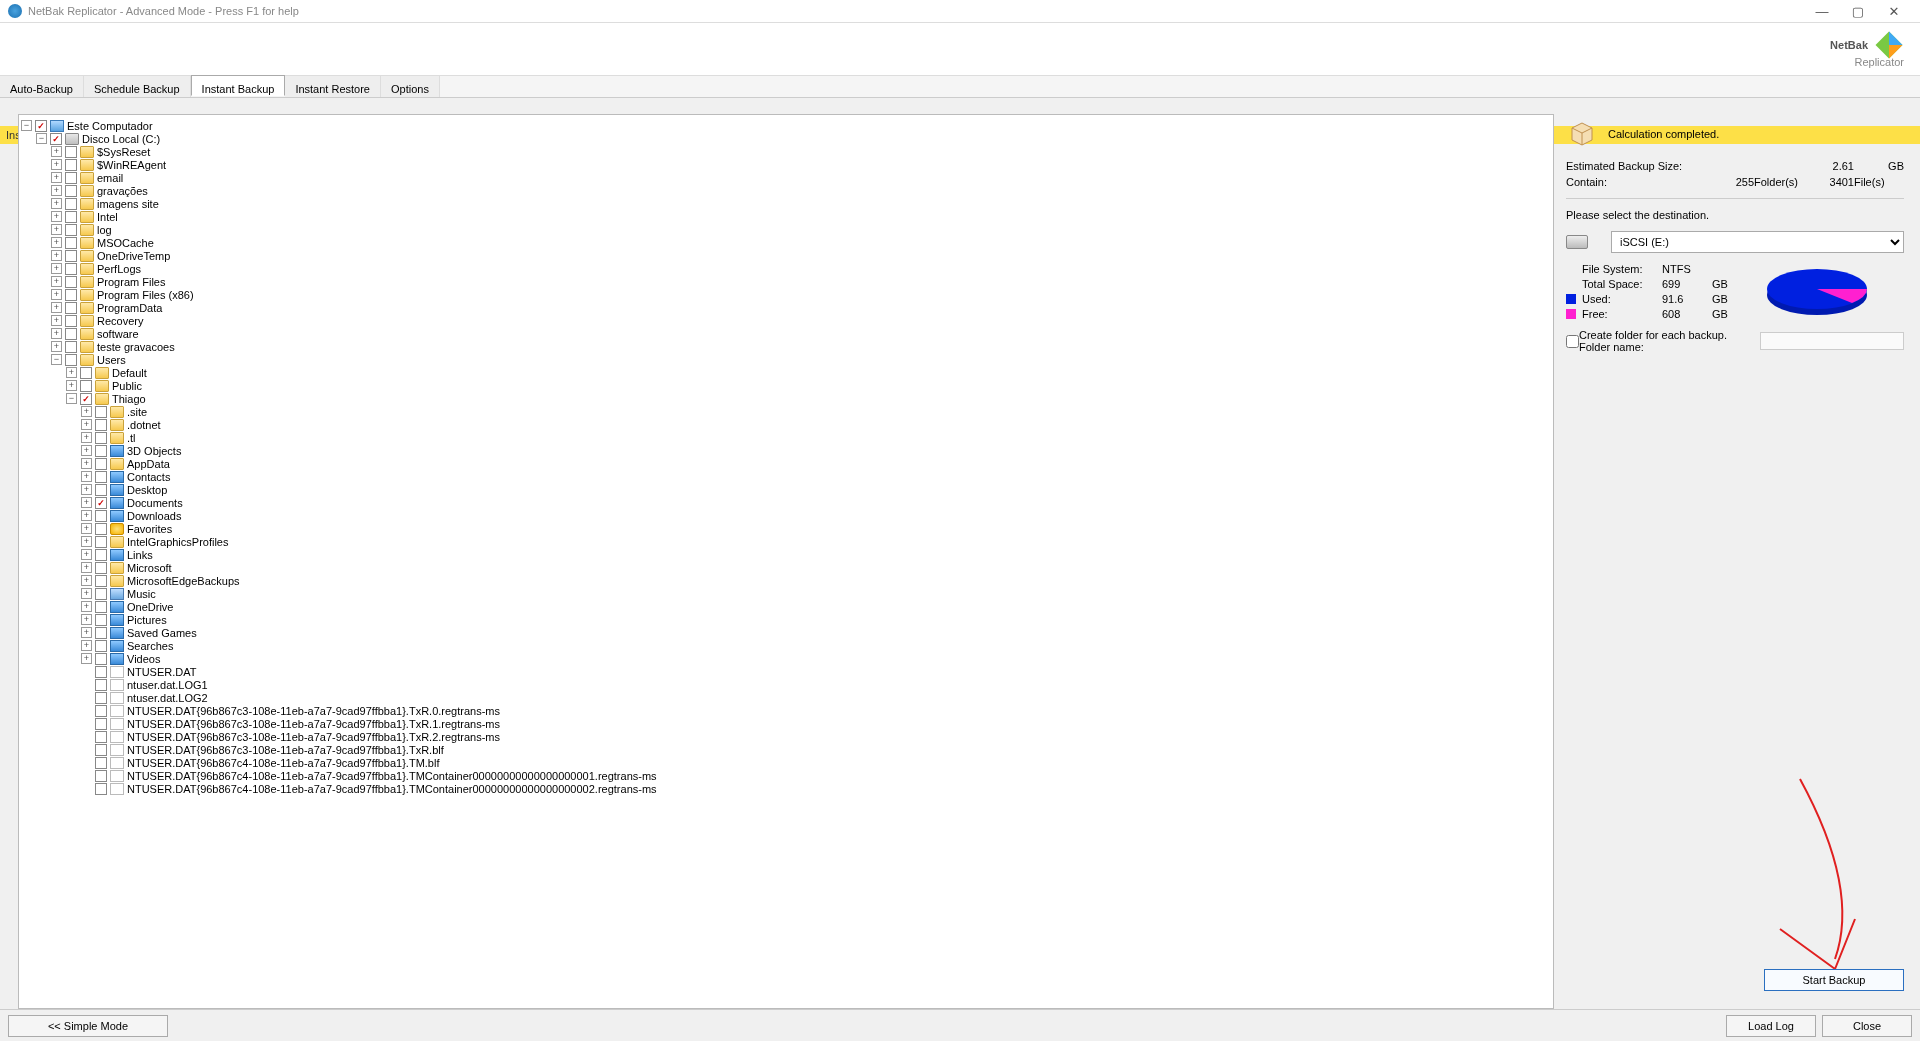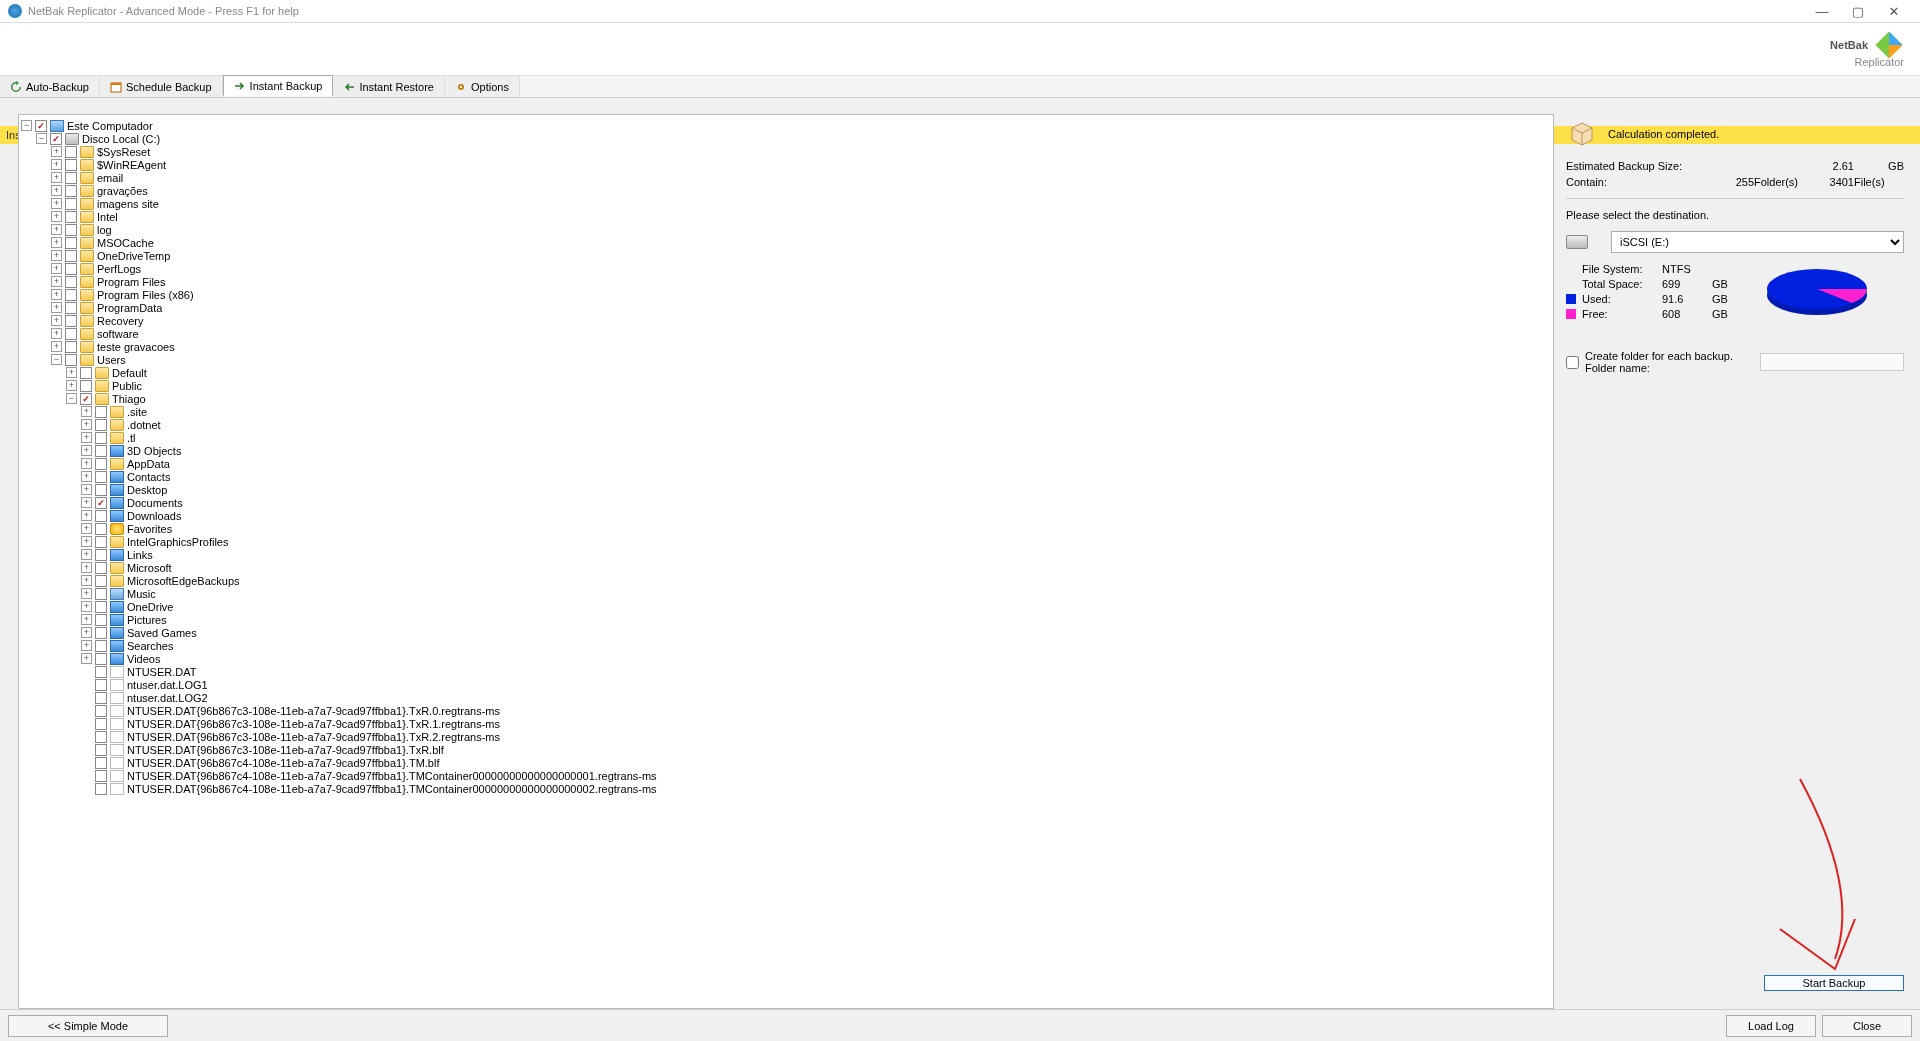--- a/index.html
+++ b/index.html
@@ -10,21 +10,21 @@
 .titlebar .spacer { flex: 1; }
 .titlebar .winbtn { width: 36px; height: 20px; display: flex; align-items: center; justify-content: center; color: #555; font-size: 13px; cursor: default; }
 
 .logo-row { height: 54px; background: #fff; border-top: 1px solid #ddd; border-bottom: 1px solid #ddd; display: flex; justify-content: flex-end; align-items: center; padding-right: 16px; }
 .logo { font-size: 20px; color: #555; font-weight: 300; display: flex; align-items: center; gap: 6px; }
 .logo b { font-weight: 600; }
 .logo-sub { font-size: 11px; color: #888; display: block; text-align: right; margin-top: -4px; }
 .logo-diamond { width: 30px; height: 30px; }
 
 .toolbar { height: 22px; background: #f5f5f5; display: flex; border-bottom: 1px solid #ccc; }
-.tab { padding: 3px 10px; display: flex; align-items: center; gap: 4px; border-right: 1px solid #ddd; cursor: default; background: #eee; }
+.tab { padding: 3px 10px; display: flex; align-items: center; gap: 4px; border-right: 1px solid #ddd; cursor: default; background: #eee; flex-direction: column; }
 .tab.active { background: #fff; border: 1px solid #aaa; border-bottom: 1px solid #fff; position: relative; top: -1px; }
 .tab-icon { width: 12px; height: 12px; }
 
 .subtitle { padding: 3px 6px; color: #333; background: #fde047; margin-top: 28px; }
 
 .main-area { display: flex; position: absolute; top: 114px; bottom: 32px; left: 0; right: 0; }
 .tree-panel { flex: 1; margin: 0 6px 0 18px; background: #fff; border: 1px solid #bbb; overflow-y: scroll; position: relative; }
 .tree { padding: 4px 2px; }
 .node { display: flex; align-items: center; height: 13px; white-space: nowrap; }
 .expander { width: 11px; height: 11px; border: 1px solid #9a9a9a; display: inline-flex; align-items: center; justify-content: center; font-size: 9px; line-height: 1; color: #555; margin-right: 3px; background: #fff; cursor: default; }
@@ -49,24 +49,24 @@
 .sep { border-top: 1px solid #ccc; margin: 4px 0; }
 .dest-select { display: flex; align-items: center; gap: 23px; margin: 4px 0; }
 .dest-select select { flex: 1; height: 22px; border: 1px solid #aaa; background: #fff; font-size: 11px; padding: 0 4px; }
 .drive-icon { width: 22px; height: 14px; background: linear-gradient(#eee,#bbb); border: 1px solid #888; border-radius: 2px; }
 .disk-info { display: grid; grid-template-columns: 16px 80px 50px 30px; row-gap: 3px; align-items: center; font-size: 11px; }
 .sq { width: 10px; height: 10px; }
 .sq.blue { background: #0020e0; }
 .sq.pink { background: #ff20d0; }
 .pie-row { display: flex; gap: 20px; align-items: flex-end; }
 .pie { width: 110px; height: 55px; }
-.folder-opt { display: flex; align-items: center; gap: 6px; margin-top: 24px; }
+.folder-opt { display: flex; align-items: center; margin-top: 3px; }
 .folder-opt input[type=text] { flex: 1; height: 18px; border: 1px solid #ccc; background: #fafafa; }
 
-.start-btn { position: absolute; bottom: 18px; right: 6px; width: 140px; height: 16px; border: 1px solid #2a6fc0; background: #f8fbff; color: #000; cursor: default; }
+.start-btn { position: absolute; bottom: 18px; right: 6px; width: 140px; height: 22px; border: 1px solid #2a6fc0; background: #f8fbff; color: #000; cursor: default; }
 
 .arrow-svg { position: absolute; right: 30px; bottom: 20px; width: 200px; height: 220px; pointer-events: none; }
 
 .bottom-bar { position: absolute; bottom: 0; left: 0; right: 0; height: 32px; background: #f0f0f0; display: flex; align-items: center; padding: 0 8px; border-top: 1px solid #ccc; }
 .bottom-bar .simple { width: 160px; height: 22px; border: 1px solid #aaa; background: #f5f5f5; text-align: center; line-height: 20px; cursor: default; }
 .bottom-bar .spacer { flex: 1; }
 .bottom-bar button { width: 90px; height: 22px; margin-left: 6px; border: 1px solid #aaa; background: #f5f5f5; cursor: default; }
 </style>
 </head>
 <body>

